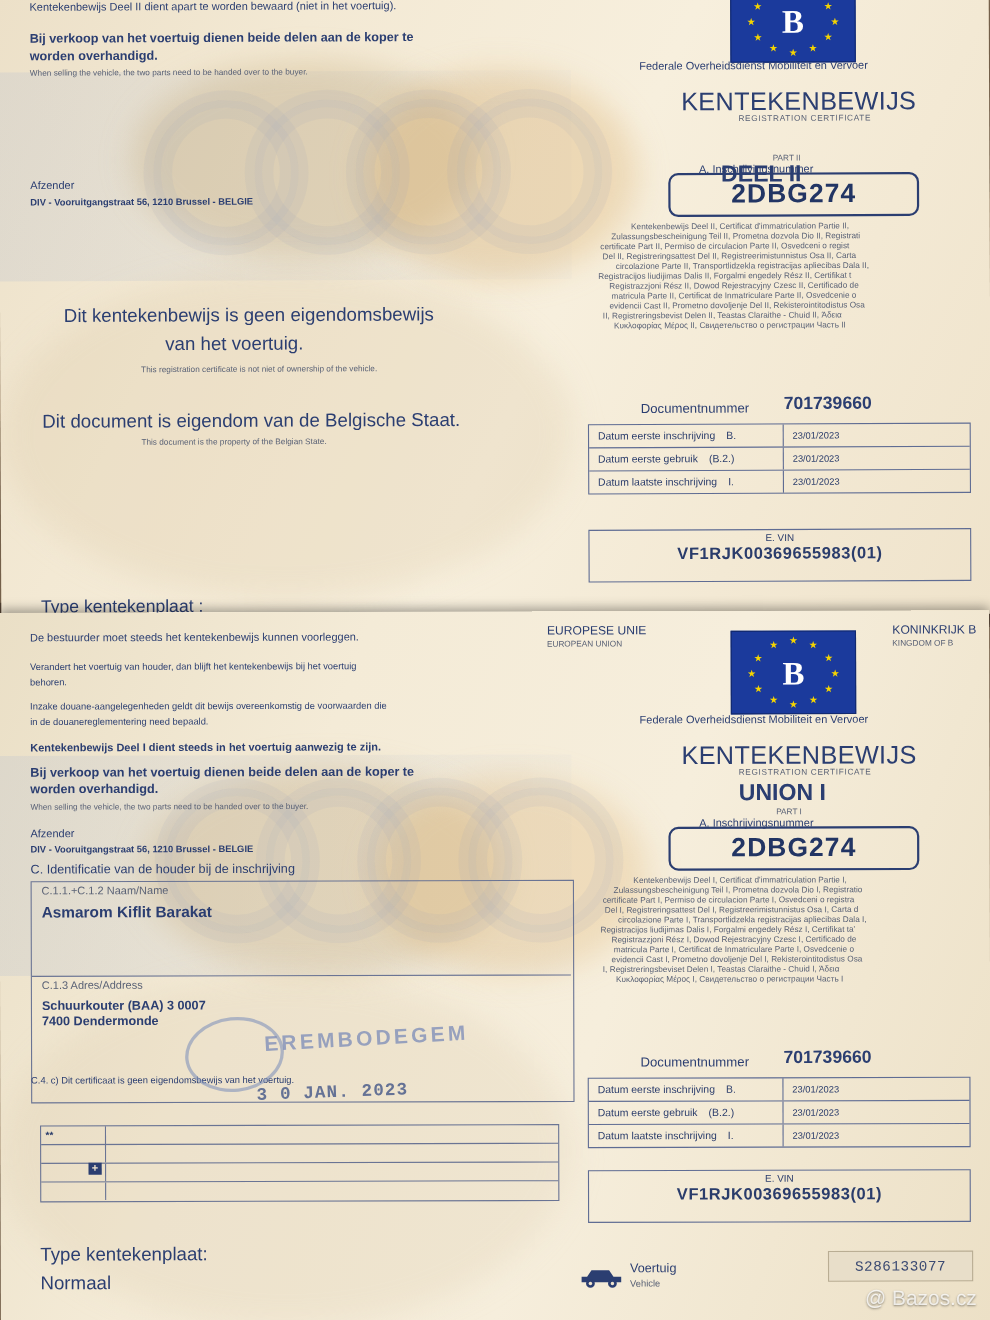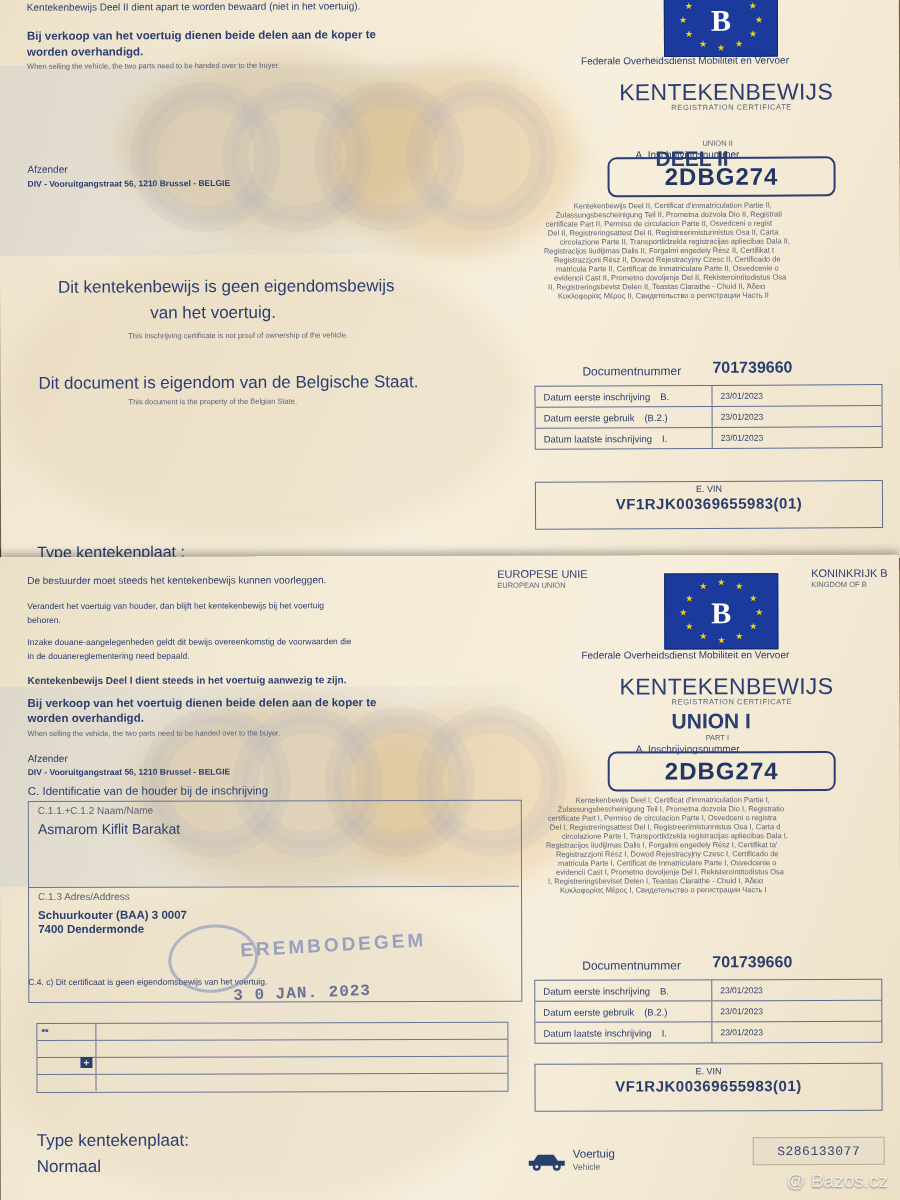--- a/index.html
+++ b/index.html
@@ -232,21 +232,21 @@
     <div class="t sm" style="left:28px;top:6px;">Kentekenbewijs Deel II dient apart te worden bewaard (niet in het voertuig).</div>
     <div class="t md b" style="left:28px;top:34px;">Bij verkoop van het voertuig dienen beide delen aan de koper te</div>
     <div class="t md b" style="left:28px;top:50px;">worden overhandigd.</div>
     <div class="t tiny gray" style="left:28px;top:66px;">When selling the vehicle, the two parts need to be handed over to the buyer.</div>
 
     <div class="t sm" style="left:28px;top:168px;">Afzender</div>
     <div class="t xs b" style="left:28px;top:183px;">DIV - Vooruitgangstraat 56, 1210 Brussel - BELGIE</div>
 
     <div class="t lg" style="left:58px;top:282px;font-size:17px;">Dit kentekenbewijs is geen eigendomsbewijs</div>
     <div class="t lg" style="left:150px;top:308px;font-size:17px;">van het voertuig.</div>
-    <div class="t tiny gray" style="left:128px;top:336px;">This inschrijving certificate is not proof of ownership of the vehicle.</div>
+    <div class="t tiny gray" style="left:128px;top:336px;">This registration certificate is not niet of ownership of the vehicle.</div>
 
     <div class="t" style="left:38px;top:378px;font-size:17px;">Dit document is eigendom van de Belgische Staat.</div>
     <div class="t tiny gray" style="left:128px;top:402px;">This document is the property of the Belgian State.</div>
 
     <div class="t" style="left:36px;top:548px;font-size:16px;">Type kentekenplaat :</div>
 
     <div class="eu-flag" style="left:665px;top:-12px;width:112px;height:74px;">
       <div class="bletter" style="top:22px;font-size:30px;">B</div>
 
       <div class="star" style="left:20px;top:20px;">★</div>
@@ -258,21 +258,21 @@
       <div class="star" style="left:34px;top:58px;">★</div>
       <div class="star" style="left:70px;top:58px;">★</div>
       <div class="star" style="left:52px;top:62px;">★</div>
     </div>
 
     <div class="t sm" style="left:582px;top:62px;">Federale Overheidsdienst Mobiliteit en Vervoer</div>
 
     <div class="t" style="left:620px;top:86px;font-size:23px;letter-spacing:.3px;">KENTEKENBEWIJS</div>
     <div class="t tiny gray" style="left:672px;top:110px;letter-spacing:.6px;">REGISTRATION CERTIFICATE</div>
     <div class="t" style="left:656px;top:122px;font-size:21px;font-weight:bold;margin-top:32px;">DEEL II</div>
-    <div class="t tiny gray" style="left:703px;top:146px;">UNION II</div>
+    <div class="t tiny gray" style="left:703px;top:146px;">PART II</div>
     <div class="t sm" style="left:636px;top:156px;">A. Inschrijvingsnummer</div>
 
     <div class="plate-box" style="left:608px;top:164px;width:224px;height:36px;">
       <span style="font-size:24px;">2DBG274</span>
     </div>
 
     <div style="position:absolute;left:534px;top:208px;width:366px;">
       <div class="t tiny gray" style="left:40px;top:0px;position:relative;display:block;">Kentekenbewijs Deel II, Certificat d'immatriculation Partie II,</div>
       <div class="t tiny gray" style="left:22px;top:0;position:relative;display:block;">Zulassungsbescheinigung Teil II, Prometna dozvola Dio II, Registrati</div>
       <div class="t tiny gray" style="left:12px;top:0;position:relative;display:block;">certificate Part II, Permiso de circulacion Parte II, Osvedceni o regist</div>
@@ -341,21 +341,21 @@
     <div class="t md b" style="left:28px;top:155px;">worden overhandigd.</div>
     <div class="t tiny gray" style="left:28px;top:172px;">When selling the vehicle, the two parts need to be handed over to the buyer.</div>
 
     <div class="t sm" style="left:28px;top:196px;">Afzender</div>
     <div class="t xs b" style="left:28px;top:210px;">DIV - Vooruitgangstraat 56, 1210 Brussel - BELGIE</div>
 
     <div class="t md" style="left:28px;top:228px;">C. Identificatie van de houder bij de inschrijving</div>
 
     <div class="framebox" style="left:28px;top:244px;width:492px;height:200px;"></div>
     <div class="t sm gray" style="left:38px;top:248px;">C.1.1.+C.1.2 Naam/Name</div>
-    <div class="t" style="left:38px;top:264px;font-size:14px;font-weight:normal;text-align:center;">Asmarom Kiflit Barakat</div>
+    <div class="t" style="left:38px;top:264px;font-size:14px;font-weight:bold;text-align:center;">Asmarom Kiflit Barakat</div>
     <div class="line" style="left:29px;top:330px;width:490px;"></div>
     <div class="t sm gray" style="left:38px;top:334px;">C.1.3 Adres/Address</div>
     <div class="t md b" style="left:38px;top:352px;">Schuurkouter (BAA) 3 0007</div>
     <div class="t md b" style="left:38px;top:366px;">7400 Dendermonde</div>
 
     <div class="t xs" style="left:28px;top:420px;">C.4. c) Dit certificaat is geen eigendomsbewijs van het voertuig.</div>
 
     <div class="stamp-ring" style="left:168px;top:368px;"></div>
     <div class="stamp" style="left:240px;top:378px;">EREMBODEGEM</div>
     <div class="datestamp" style="left:233px;top:428px;">3 0 JAN. 2023</div>

